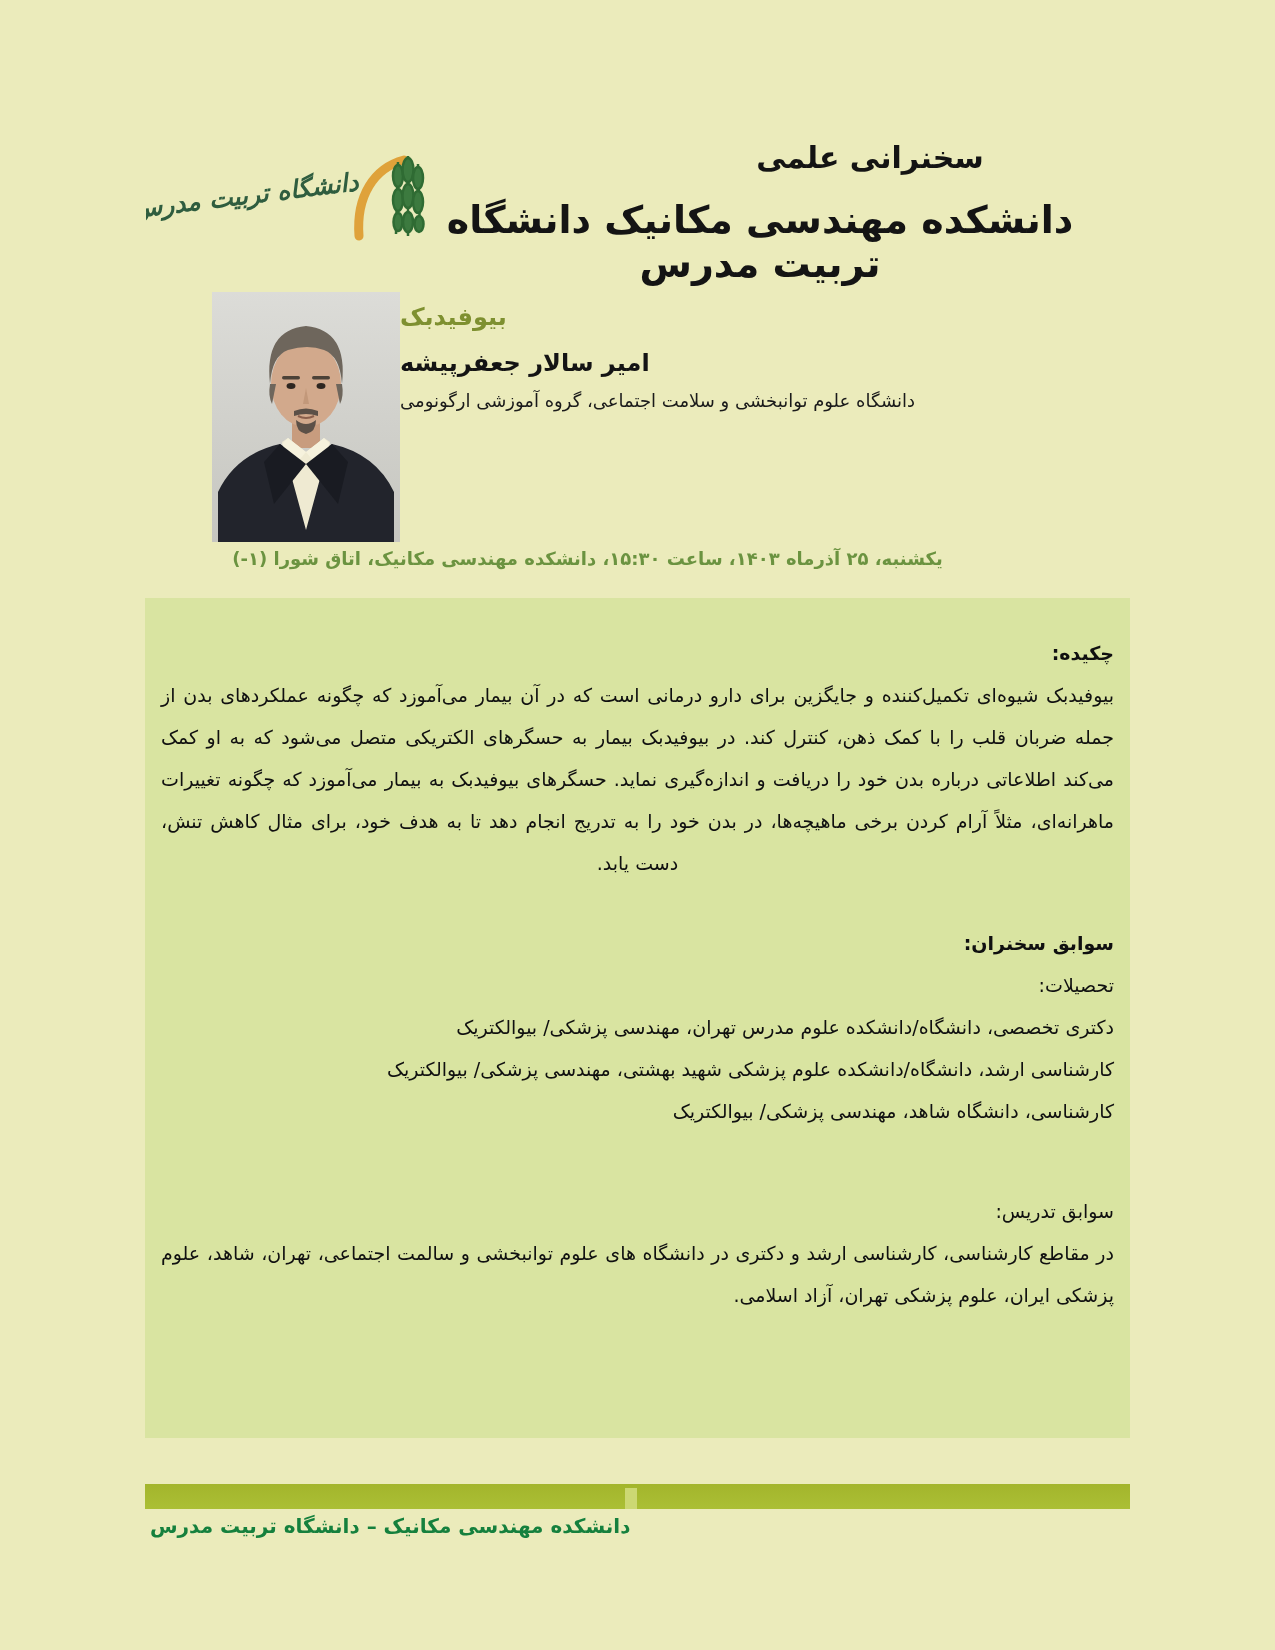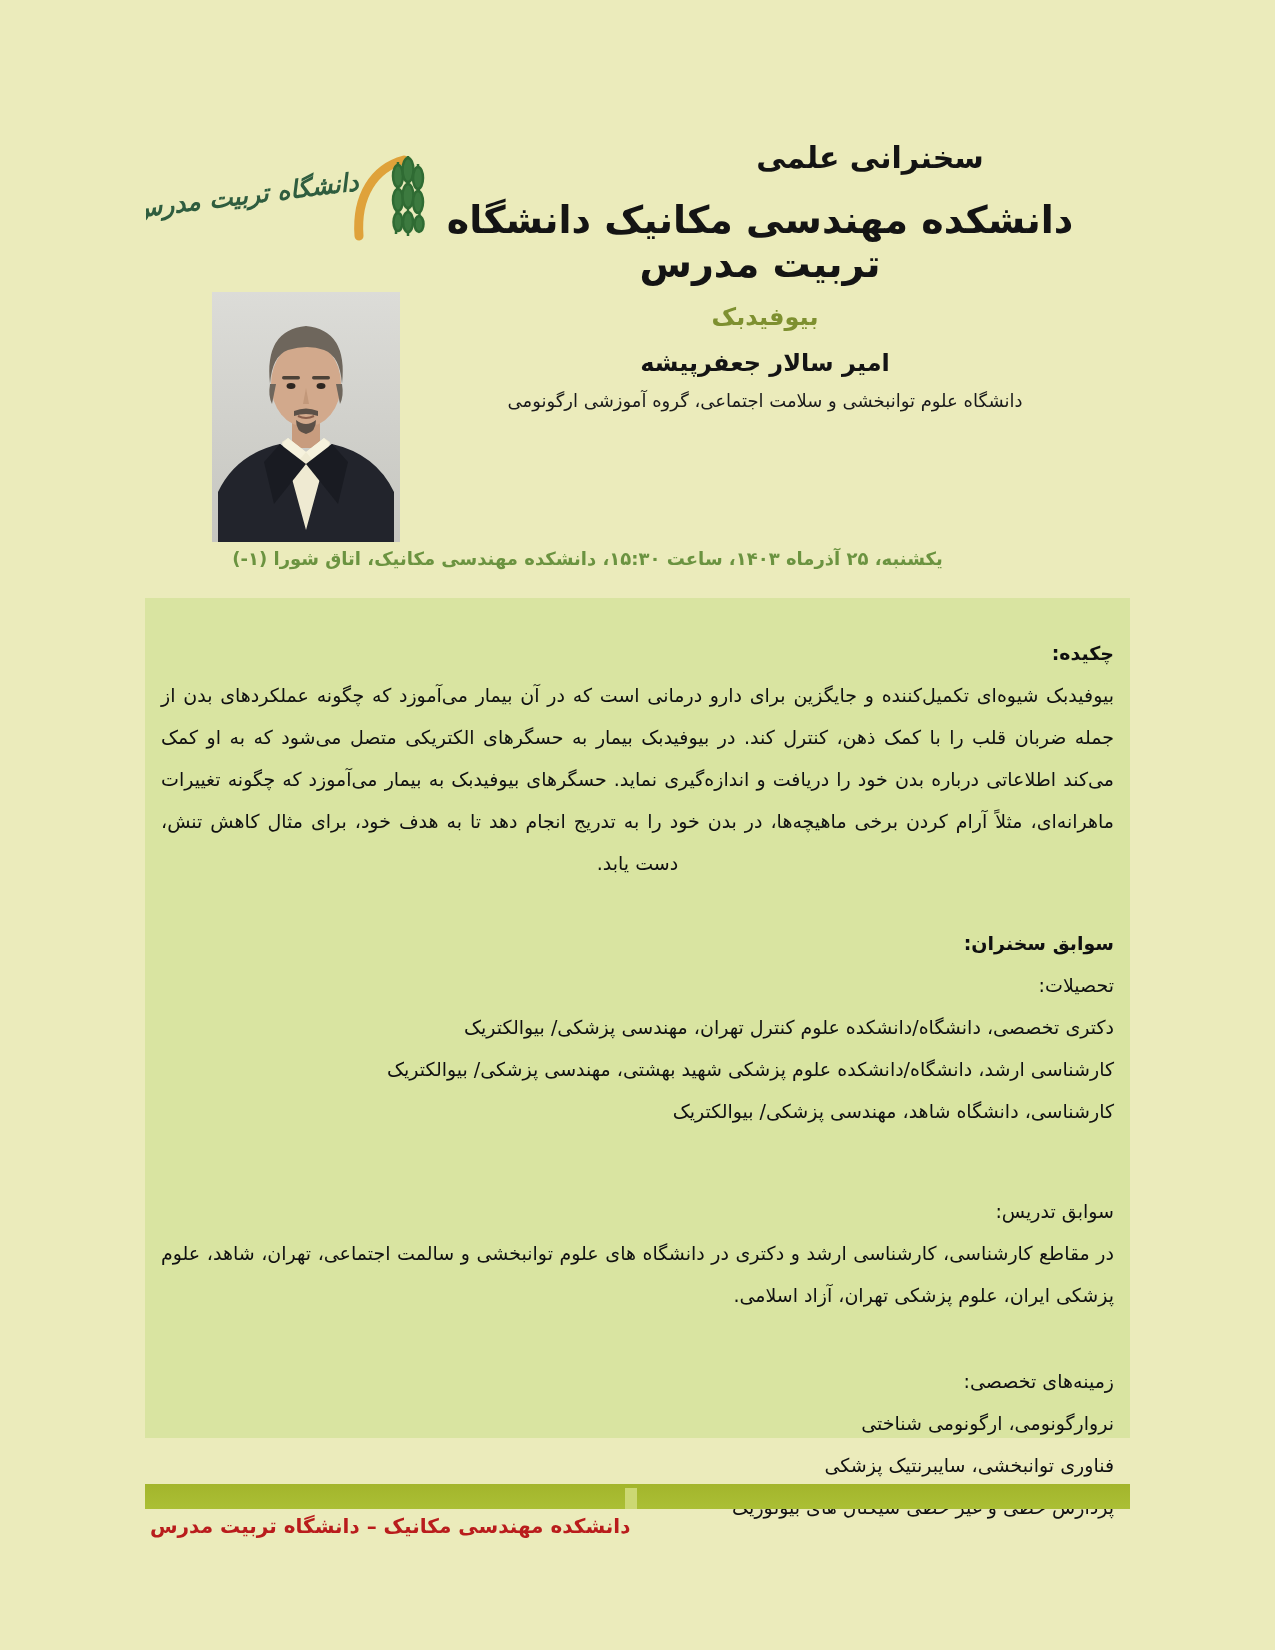--- a/index.html
+++ b/index.html
@@ -25,21 +25,21 @@
     font-size:38px; font-weight:700; color:#141414;
   }
 
   
   .photo {
     position:absolute; left:212px; top:292px; width:188px; height:250px;
     display:block;
   }
   .speaker-block {
     position:absolute; left:400px; top:303px; width:730px;
-    direction:rtl; text-align:center;
+    direction:rtl; text-align:left;
   }
   .talk-title { font-size:24px; font-weight:700; color:#7e9030; margin-bottom:18px; }
   .speaker-name { font-size:24px; font-weight:700; color:#141414; margin-bottom:13px; }
   .speaker-affiliation { font-size:18px; color:#1a1a1a; }
 
   
   .event-line {
     position:absolute; top:548px; left:20px; width:1135px;
     direction:rtl; text-align:center;
     font-size:18px; font-weight:700; color:#6b9340;
@@ -70,21 +70,21 @@
     position:absolute; left:145px; top:1484px; width:985px; height:25px;
     background:linear-gradient(#a3b52c, #abbf35);
   }
   .footer-bar-notch {
     position:absolute; left:480px; top:4px; width:12px; height:21px;
     background:#ccd873;
   }
   .footer-text {
     position:absolute; left:150px; top:1514px;
     direction:rtl;
-    font-size:20px; font-weight:700; color:#b91c1c;
+    font-size:20px; font-weight:700; color:#15803d;
   }
 </style>
 </head>
 <body>
 
 <div class="logo-wrap">
   <svg width="290" height="110" viewBox="0 0 290 110">
 
     <path d="M213,98 C210,58 228,30 258,22" fill="none" stroke="#dfa23a" stroke-width="9" stroke-linecap="round"></path>
 
@@ -158,33 +158,27 @@
 </div>
 
 <div class="event-line">یکشنبه، ۲۵ آذرماه ۱۴۰۳، ساعت ۱۵:۳۰، دانشکده مهندسی مکانیک، اتاق شورا (۱-)</div>
 
 <div class="green-box">
   <div class="box-heading">چکیده:</div>
   <div class="abstract-para">بیوفیدبک شیوه‌ای تکمیل‌کننده و جایگزین برای دارو درمانی است که در آن بیمار می‌آموزد که چگونه عملکردهای بدن از جمله ضربان قلب را با کمک ذهن، کنترل کند. در بیوفیدبک بیمار به حسگرهای الکتریکی متصل می‌شود که به او کمک می‌کند اطلاعاتی درباره بدن خود را دریافت و اندازه‌گیری نماید. حسگرهای بیوفیدبک به بیمار می‌آموزد که چگونه تغییرات ماهرانه‌ای، مثلاً آرام کردن برخی ماهیچه‌ها، در بدن خود را به تدریج انجام دهد تا به هدف خود، برای مثال کاهش تنش، دست یابد.</div>
 
   <div class="box-heading">سوابق سخنران:</div>
   <div>تحصیلات:</div>
-  <div class="edu-item">دکتری تخصصی، دانشگاه/دانشکده علوم کنترل تهران، مهندسی پزشکی/ بیوالکتریک</div>
+  <div class="edu-item">دکتری تخصصی، دانشگاه/دانشکده علوم مدرس تهران، مهندسی پزشکی/ بیوالکتریک</div>
   <div class="edu-item">کارشناسی ارشد، دانشگاه/دانشکده علوم پزشکی شهید بهشتی، مهندسی پزشکی/ بیوالکتریک</div>
   <div class="edu-item">کارشناسی، دانشگاه شاهد، مهندسی پزشکی/ بیوالکتریک</div>
 
   <div class="section-teaching">
     <div>سوابق تدریس:</div>
     <div class="teaching-para">در مقاطع کارشناسی، کارشناسی ارشد و دکتری در دانشگاه های علوم توانبخشی و سالمت اجتماعی، تهران، شاهد، علوم پزشکی ایران، علوم پزشکی تهران، آزاد اسلامی.</div>
   </div>
 
-  <div class="section-fields">
-    <div>زمینه‌های تخصصی:</div>
-    <div class="field-item">نروارگونومی، ارگونومی شناختی</div>
-    <div class="field-item">فناوری توانبخشی، سایبرنتیک پزشکی</div>
-    <div class="field-item">پردازش خطی و غیر خطی سیگنال های بیولوژیک</div>
-  </div>
 </div>
 
 <div class="footer-bar">
   <div class="footer-bar-notch"></div>
 </div>
 <div class="footer-text">دانشکده مهندسی مکانیک – دانشگاه تربیت مدرس</div>
 
 </body></html>

